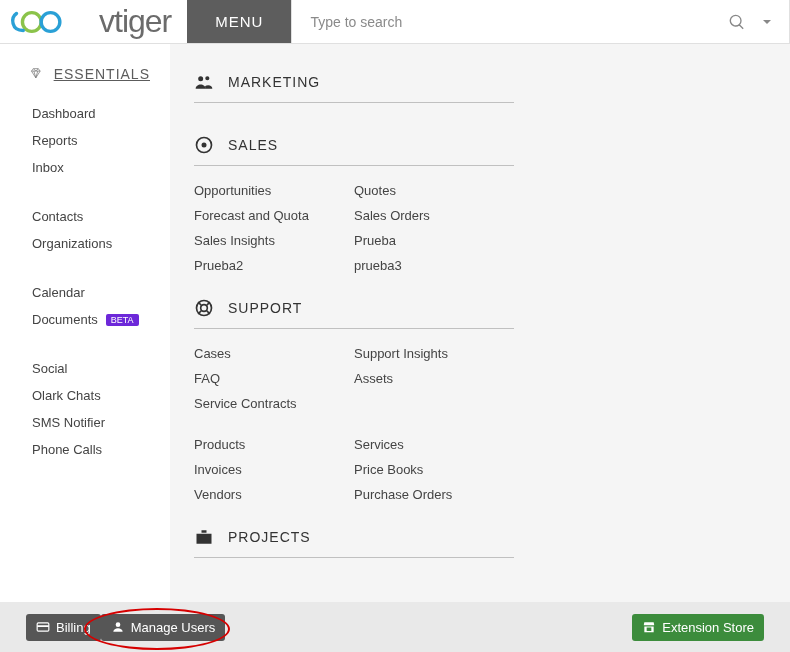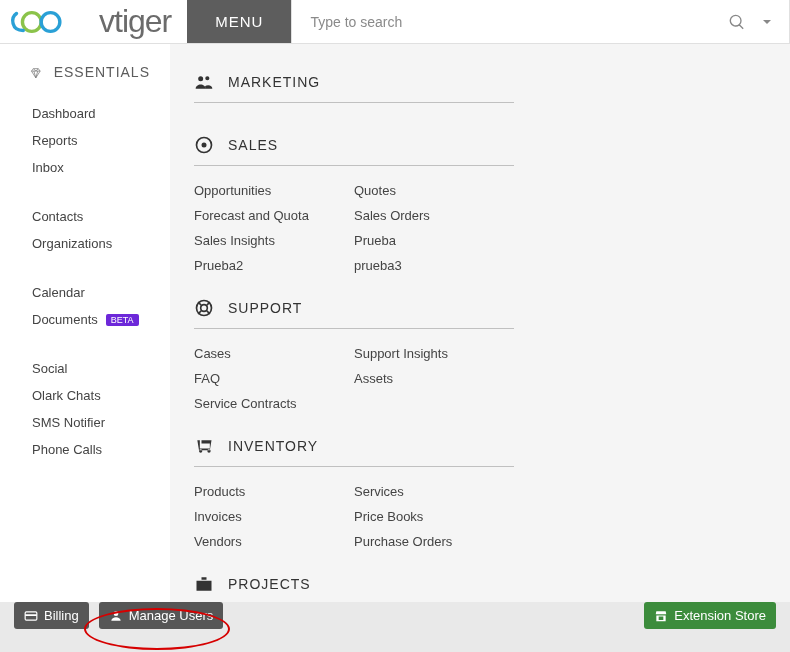--- a/index.html
+++ b/index.html
@@ -10,35 +10,35 @@
   .logo-text { font-size:32px; font-weight:400; color:#6b6b6b; letter-spacing:-1px; }
   .menu-btn { background:#5d5d5d; color:#fff; display:flex; align-items:center; padding:0 28px; font-size:15px; letter-spacing:1px; cursor:pointer; }
   .search-wrap { flex:1; display:flex; align-items:center; border-left:1px solid #e0e0e0; border-right:1px solid #e0e0e0; }
   .search-input { flex:1; border:0; outline:0; padding:0 18px; font-size:14px; color:#333; background:transparent; height:100%; }
   .search-input::placeholder { color:#8a8a8a; }
   .search-icons { display:flex; align-items:center; gap:14px; padding:0 14px; color:#888; }
   .search-icons svg { width:16px; height:16px; cursor:pointer; }
 
   .body { display:flex; height:calc(100% - 44px - 50px); }
   .sidebar { width:170px; background:#fff; padding-top:20px; }
-  .side-header { display:flex; align-items:flex-start; gap:12px; color:#5c5c5c; font-size:14px; letter-spacing:1px; padding:0 20px 10px 30px; margin-bottom:8px; border-bottom:none; }
+  .side-header { display:flex; align-items:flex-end; gap:12px; color:#5c5c5c; font-size:14px; letter-spacing:1px; padding:0 20px 10px 30px; margin-bottom:8px; border-bottom:none;text-decoration:underline; }
   .side-header svg { width:18px; height:18px; }
   .side-group { margin-bottom:22px; }
   .side-item { display:flex; align-items:center; gap:8px; padding:6px 10px 6px 32px; font-size:13px; color:#444; cursor:pointer; }
   .beta { background:#6d28d9; color:#fff; font-size:9px; padding:1px 5px; border-radius:2px; }
 
   .main { flex:1; padding:24px 10px 10px 24px; display:flex; flex-wrap:wrap; align-content:flex-start; }
   .section { width:320px; margin-bottom:16px; }
   .sec-head { display:flex; align-items:center; gap:14px; font-size:14px; letter-spacing:1px; color:#333; padding:4px 0 10px 0; border-bottom:1px solid #c0c0c0; margin-bottom:12px; }
   .sec-head svg { width:20px; height:20px; }
   .sec-grid { display:flex; }
   .sec-col { flex:1; }
   .menu-item { font-size:13px; color:#444; padding:5px 0; cursor:pointer; }
 
-  .footer { position:absolute; bottom:0; left:0; right:0; height:50px; background:#e9e9e9; display:flex; align-items:flex-start; padding:0 14px; gap:10px; }
+  .footer { position:absolute; bottom:0; left:0; right:0; height:50px; background:#e9e9e9; display:flex; align-items:center; padding:0 26px; }
   .btn { display:flex; align-items:center; gap:6px; background:#565656; color:#fff; border:0; padding:6px 10px; font-size:13px; border-radius:3px; cursor:pointer; }
   .btn-g { background:#3c8c3c; }
   .btn svg { width:14px; height:14px; fill:#fff; }
   .spacer { flex:1; }
 
   .red-oval { position:absolute; left:84px; bottom:2px; width:146px; height:42px; border:2px solid #d60000; border-radius:50%; pointer-events:none; }
 </style>
 </head>
 <body>
 
@@ -171,26 +171,20 @@
           <div class="menu-item"><span>Service Contracts</span></div>
         </div>
         <div class="sec-col">
           <div class="menu-item"><span>Support Insights</span></div>
           <div class="menu-item"><span>Assets</span></div>
         </div>
       </div>
     </div>
 
     <div class="section">
-      <div class="sec-head">
-        <svg viewBox="0 0 24 24">
-            <path fill="#333" d="M4 5h3v10h12V9H9V5h12l-2 12H6L4 5zM8 20a2 2 0 100-4 2 2 0 000 4zm10 0a2 2 0 100-4 2 2 0 000 4z"></path>
-          </svg>
-        <span>INVENTORY</span>
-      </div>
       <div class="sec-grid">
         <div class="sec-col">
           <div class="menu-item"><span>Products</span></div>
           <div class="menu-item"><span>Invoices</span></div>
           <div class="menu-item"><span>Vendors</span></div>
         </div>
         <div class="sec-col">
           <div class="menu-item"><span>Services</span></div>
           <div class="menu-item"><span>Price Books</span></div>
           <div class="menu-item"><span>Purchase Orders</span></div>

